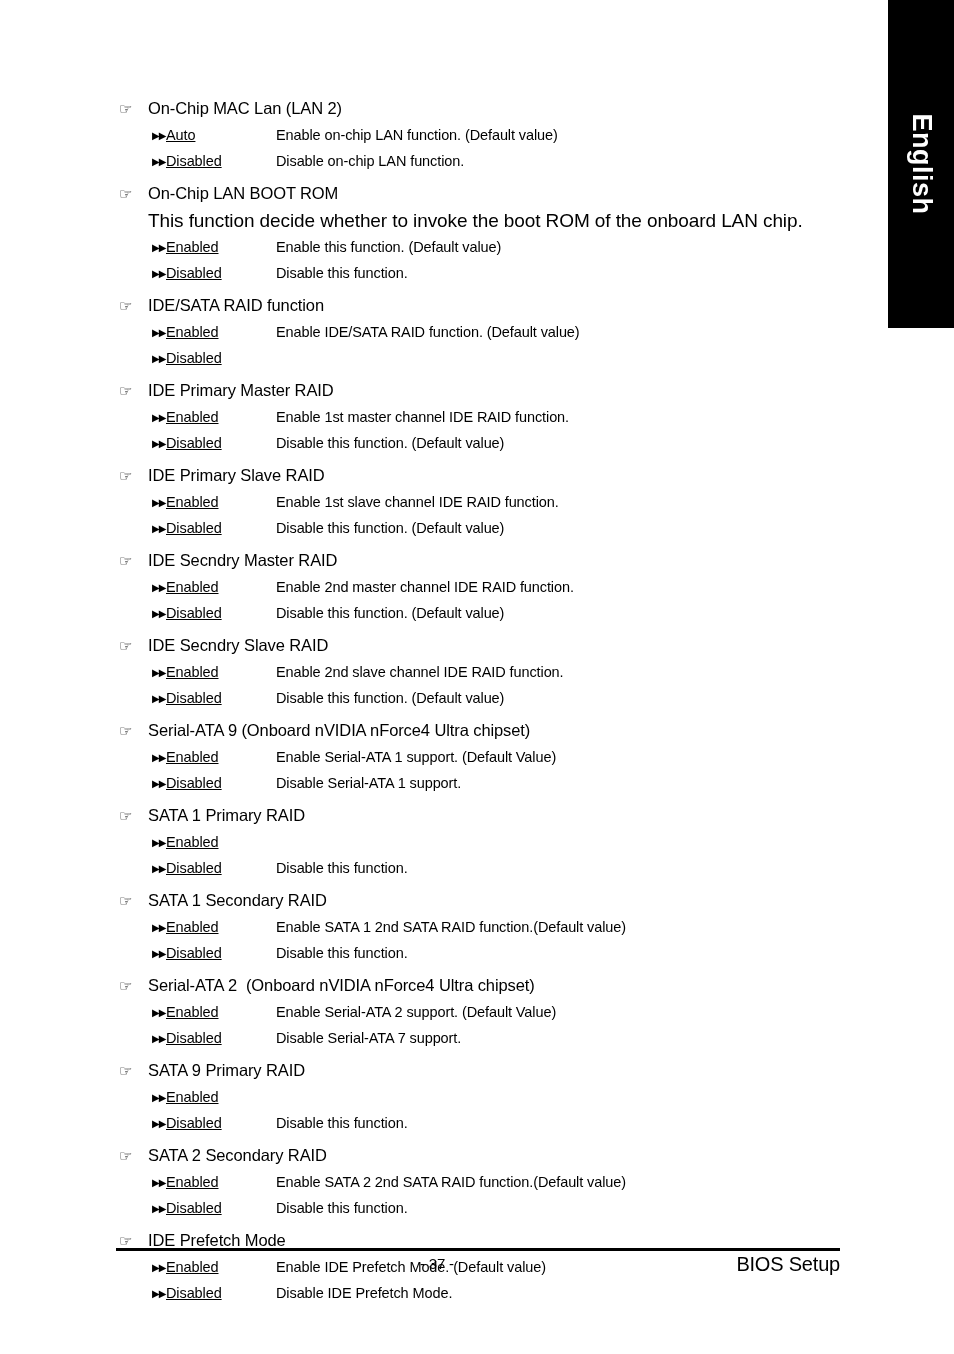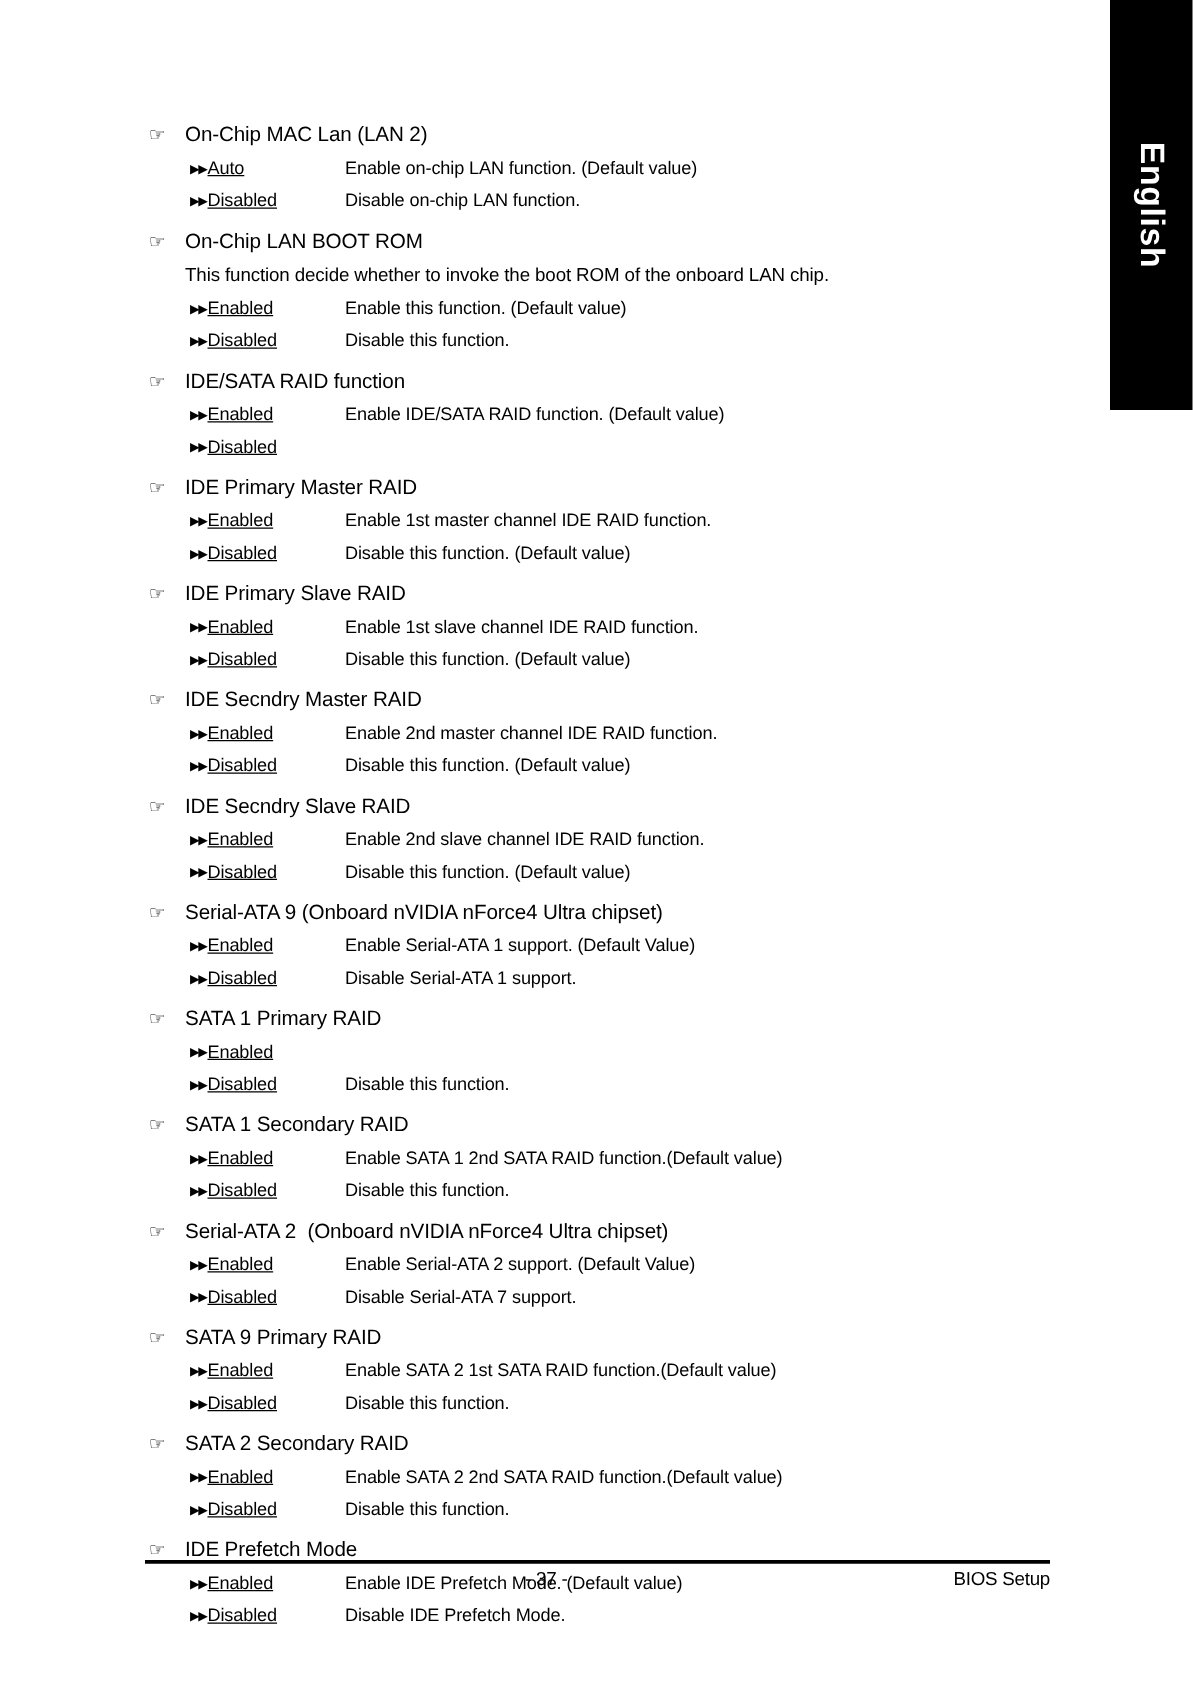--- a/index.html
+++ b/index.html
@@ -78,21 +78,21 @@
   .entry-title {
     font-size: 16.5px;
     font-weight: normal;
     line-height: 24px;
     letter-spacing: -0.1px;
     white-space: pre;
   }
 
   .entry-note {
     margin: 0 0 2px 32px;
-    font-size: 15px;
+    font-size: 19px;
     line-height: 25px;
     letter-spacing: -0.1px;
   }
 
   .opt-row {
     display: flex;
     align-items: baseline;
     margin-left: 36px;
     line-height: 25px;
   }
@@ -142,21 +142,21 @@
     text-align: center;
     font-size: 15px;
     line-height: 24px;
     letter-spacing: -0.2px;
     margin-left: -82px;
   }
   .footer-section {
     position: absolute;
     right: 0;
     top: 0;
-    font-size: 15px;
+    font-size: 20px;
     line-height: 24px;
     letter-spacing: -0.2px;
   }
 </style>
 </head>
 <body>
 
 <div class="page">
 
   <div class="lang-tab">
@@ -340,21 +340,20 @@
         </div>
       </div>
       <div class="entry">
         <div class="entry-head">
           <span class="hand-icon">☞</span>
           <span class="entry-title">SATA 9 Primary RAID</span>
         </div>
         <div class="opt-row">
           <span class="opt-arrow">▶▶</span>
           <span class="opt-name">Enabled</span>
-          <span class="opt-desc">Enable SATA 2 1st SATA RAID function.(Default value)</span>
         </div>
         <div class="opt-row">
           <span class="opt-arrow">▶▶</span>
           <span class="opt-name">Disabled</span>
           <span class="opt-desc">Disable this function.</span>
         </div>
       </div>
       <div class="entry">
         <div class="entry-head">
           <span class="hand-icon">☞</span>

